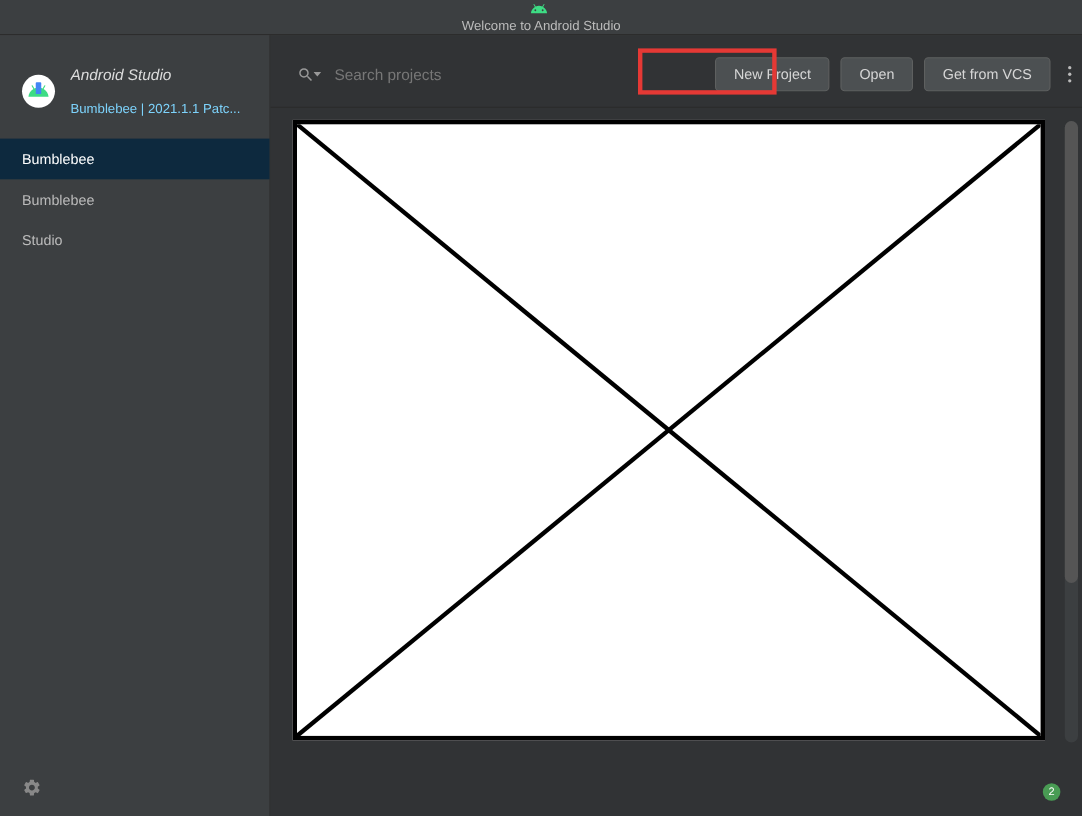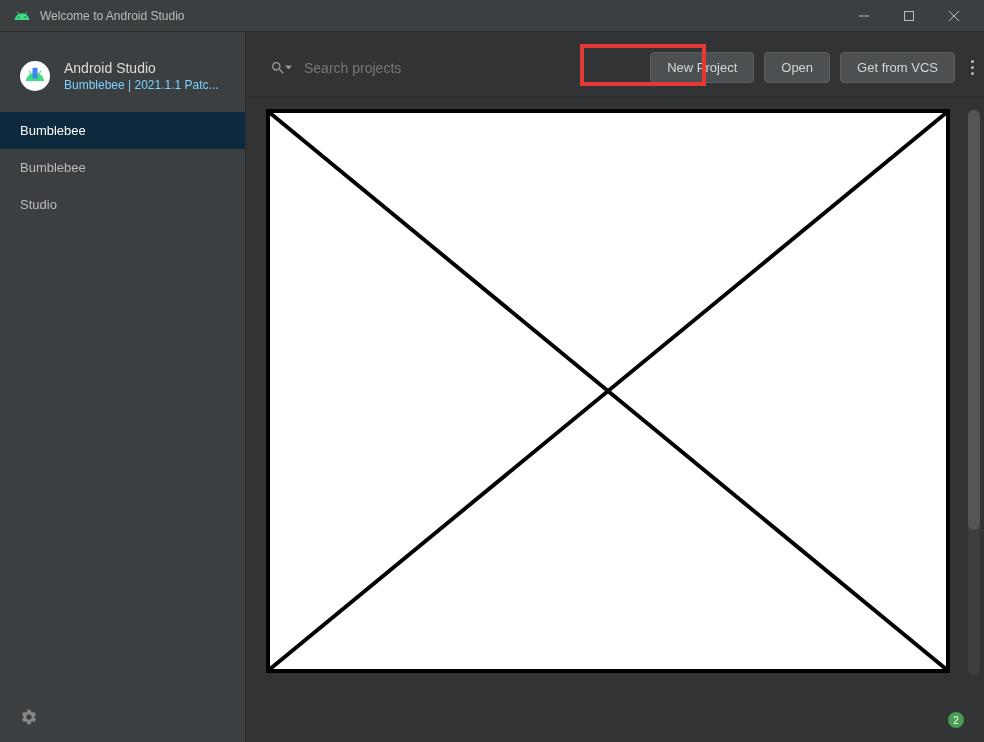--- a/index.html
+++ b/index.html
@@ -15,20 +15,21 @@
       overflow: hidden;
       color: #bbbbbb;
     }
     .titlebar {
       height: 32px;
       background: #3c3f41;
       display: flex;
       align-items: center;
       padding: 0 8px;
       border-bottom: 1px solid #2b2b2b;
+      flex-direction: column;
     }
     .titlebar .app-icon {
       width: 16px;
       height: 16px;
       margin-right: 10px;
       margin-left: 6px;
     }
     .titlebar .title {
       font-size: 12px;
       color: #bbbbbb;
@@ -76,21 +77,22 @@
     .sidebar-header .logo svg {
       width: 20px;
       height: 20px;
     }
     .sidebar-header .texts {
       overflow: hidden;
     }
     .sidebar-header .app-name {
       font-size: 14px;
       color: #dcdcdc;
-      margin-bottom: 2px;
+      margin-bottom: 16px;
+      font-style: italic;
     }
     .sidebar-header .app-version {
       font-size: 12px;
       color: #7dd3fc;
       white-space: nowrap;
       overflow: hidden;
       text-overflow: ellipsis;
     }
     .sidebar-nav {
       flex: 1;

